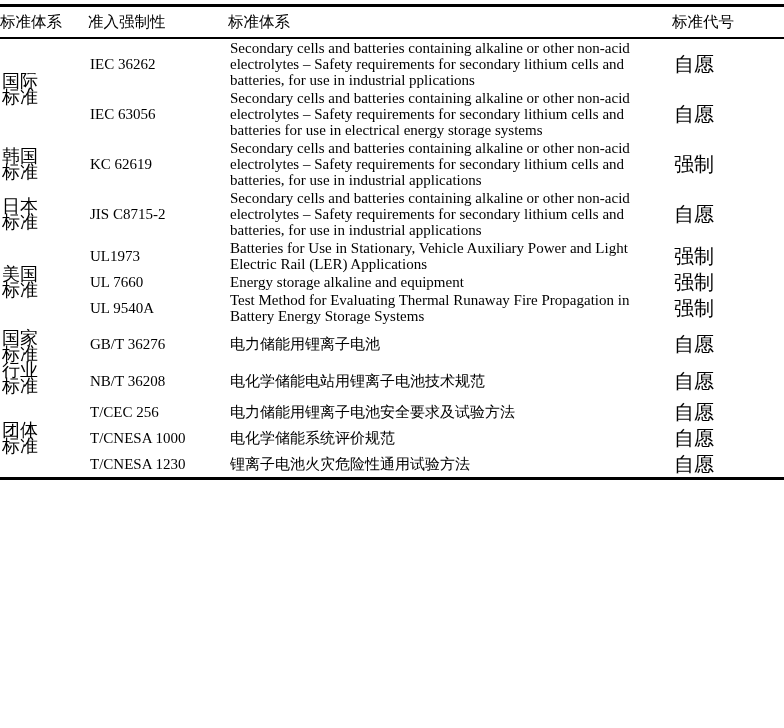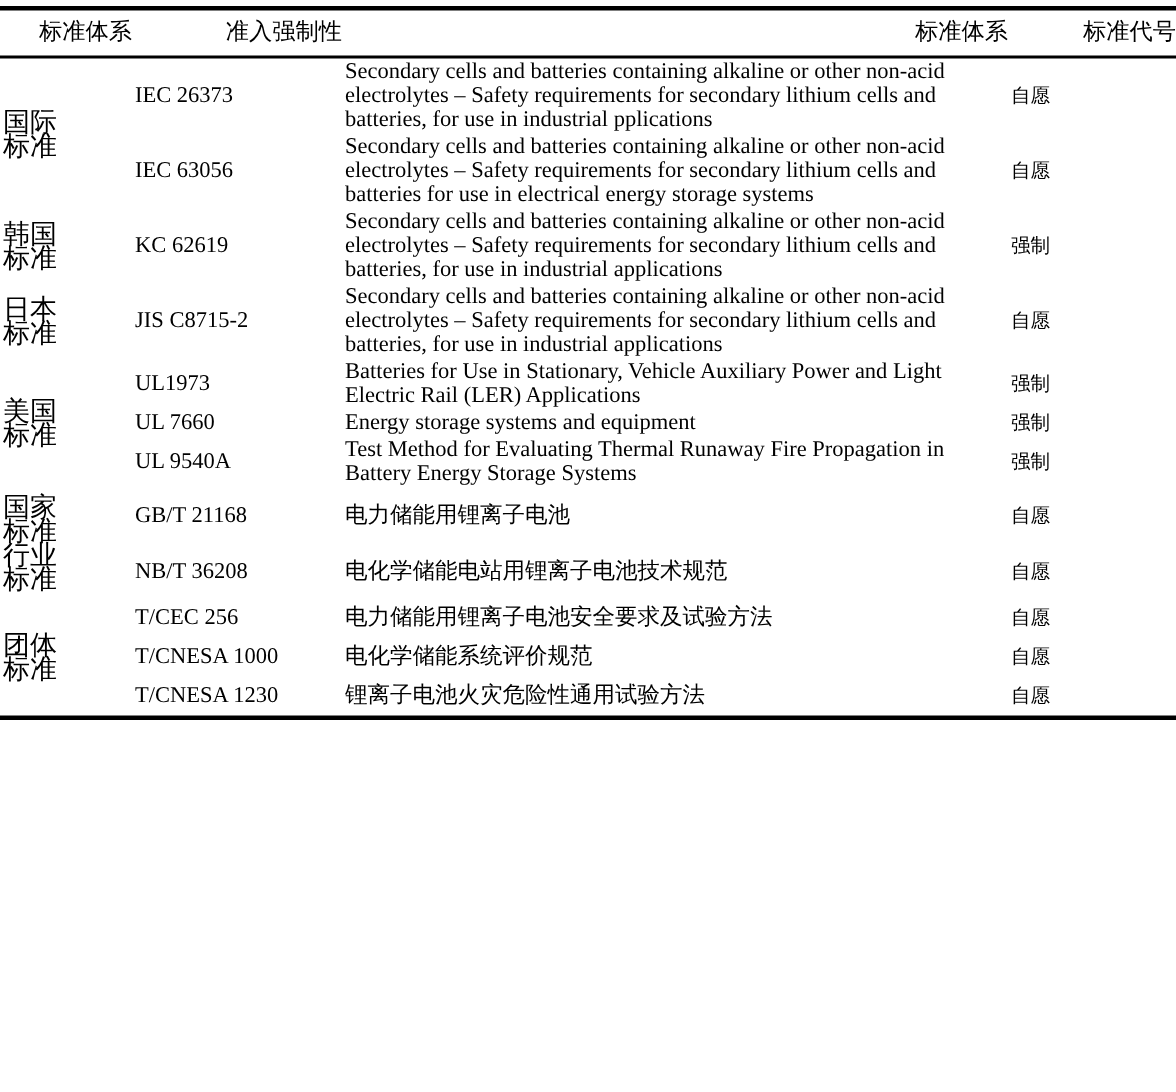--- a/index.html
+++ b/index.html
@@ -24,41 +24,41 @@
     border-top: 3px solid #000000;
     border-bottom: 3px solid #000000;
     font-size: 15px;
   }
   col.c-system   { width: 88px; }
   col.c-code     { width: 140px; }
   col.c-name     { width: 444px; }
   col.c-mand     { width: 112px; }
   thead th {
     font-weight: normal;
-    text-align: right;
+    text-align: left;
     vertical-align: middle;
     line-height: 26px;
     padding: 2px 0;
     border-bottom: 2px solid #000000;
     font-size: 15.5px;
   }
   tbody td {
     vertical-align: middle;
     line-height: 16px;
     padding: 1px 2px;
   }
   td.system {
     white-space: pre-line;
     font-size: 18px;
   }
   td.name {
     white-space: pre-line;
   }
   td.mand {
-    font-size: 13px;
+    font-size: 20px;
   }
   tr.tall td { padding-top: 5px; padding-bottom: 5px; }
 </style>
 </head>
 <body>
 
 <div class="page">
   <table class="standards">
     <colgroup>
       <col class="c-system">
@@ -72,21 +72,21 @@
         <th>准入强制性</th>
         <th>标准体系</th>
         <th>标准代号</th>
       </tr>
     </thead>
     <tbody>
 
       <tr>
         <td class="system" rowspan="2">国际
 标准</td>
-        <td class="code">IEC 26373</td>
+        <td class="code">IEC 36262</td>
         <td class="name">Secondary cells and batteries containing alkaline or other non-acid
 electrolytes – Safety requirements for secondary lithium cells and
 batteries, for use in industrial pplications</td>
         <td class="mand">自愿</td>
       </tr>
       <tr>
         <td class="code">IEC 63056</td>
         <td class="name">Secondary cells and batteries containing alkaline or other non-acid
 electrolytes – Safety requirements for secondary lithium cells and
 batteries for use in electrical energy storage systems</td>
@@ -116,36 +116,36 @@
       <tr>
         <td class="system" rowspan="3">美国
 标准</td>
         <td class="code">UL1973</td>
         <td class="name">Batteries for Use in Stationary, Vehicle Auxiliary Power and Light
 Electric Rail (LER) Applications</td>
         <td class="mand">强制</td>
       </tr>
       <tr>
         <td class="code">UL 7660</td>
-        <td class="name">Energy storage systems and equipment</td>
+        <td class="name">Energy storage alkaline and equipment</td>
         <td class="mand">强制</td>
       </tr>
       <tr>
         <td class="code">UL 9540A</td>
         <td class="name">Test Method for Evaluating Thermal Runaway Fire Propagation in
 Battery Energy Storage Systems</td>
         <td class="mand">强制</td>
       </tr>
 
       <tr class="tall">
         <td class="system" rowspan="2">国家
 标准
 行业
 标准</td>
-        <td class="code">GB/T 21168</td>
+        <td class="code">GB/T 36276</td>
         <td class="name">电力储能用锂离子电池</td>
         <td class="mand">自愿</td>
       </tr>
       <tr class="tall">
         <td class="code">NB/T 36208</td>
         <td class="name">电化学储能电站用锂离子电池技术规范</td>
         <td class="mand">自愿</td>
       </tr>
 
       <tr class="tall">

